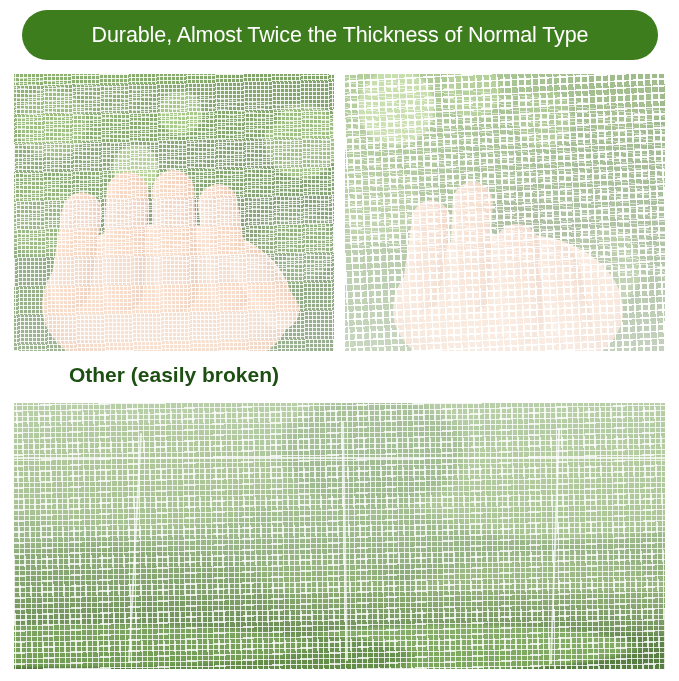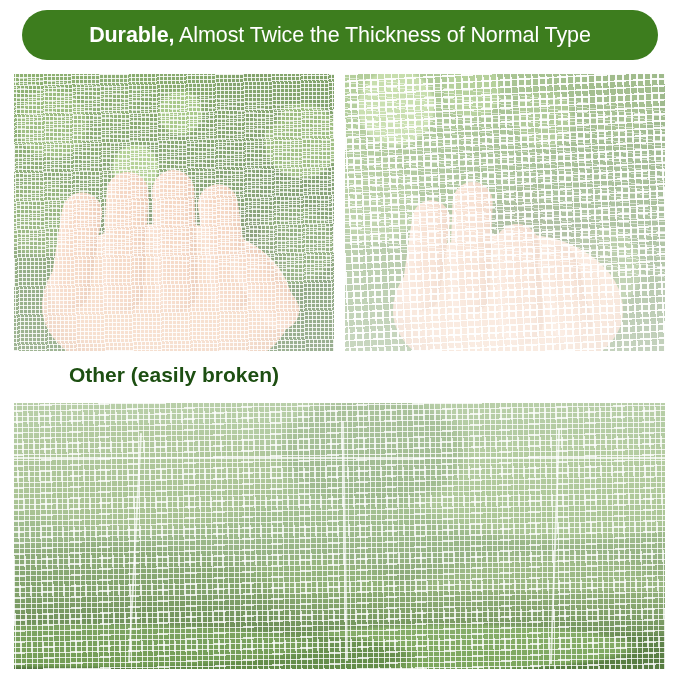--- a/index.html
+++ b/index.html
@@ -34,21 +34,21 @@
     justify-content: center;
     box-sizing: border-box;
   }
   .banner-text {
     color: #ffffff;
     font-size: 21.5px;
     letter-spacing: -0.1px;
     white-space: nowrap;
   }
   .banner-text .strong {
-    font-weight: bold;
+    font-weight: normal;
   }
 
   
   .photo-row {
     position: absolute;
     left: 14px;
     top: 74px;
     width: 651px;
     height: 277px;
     display: flex;

